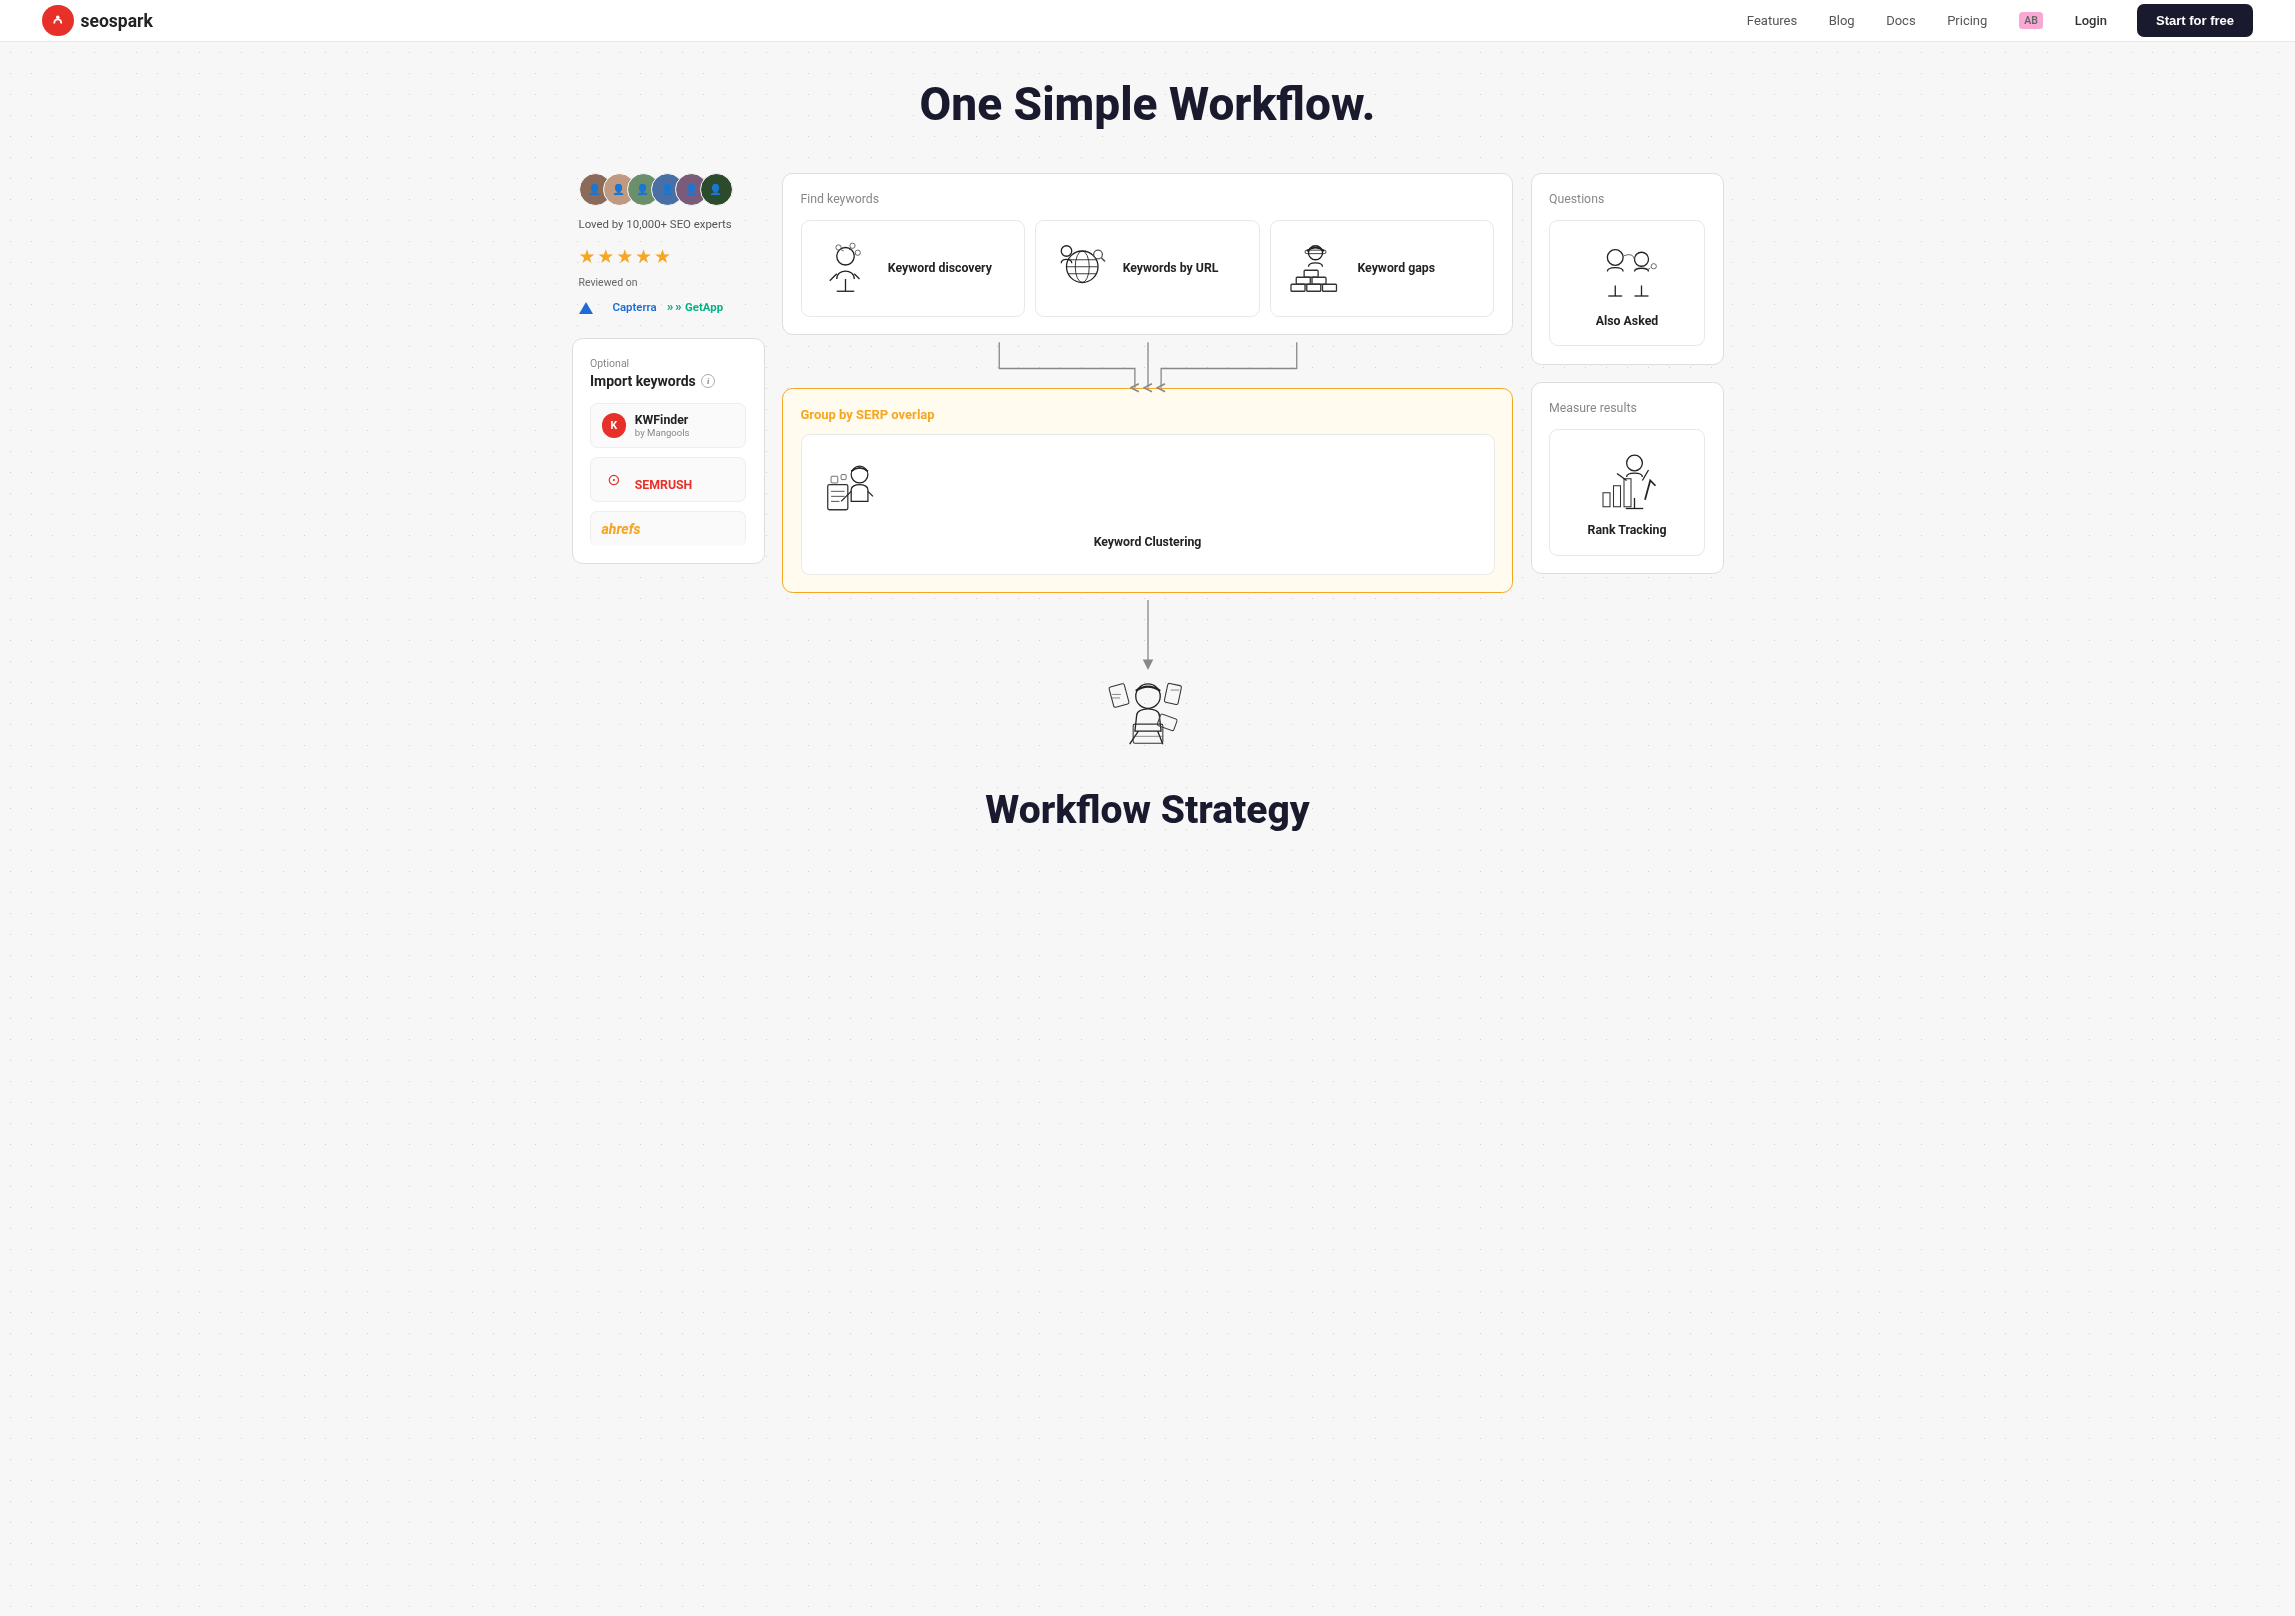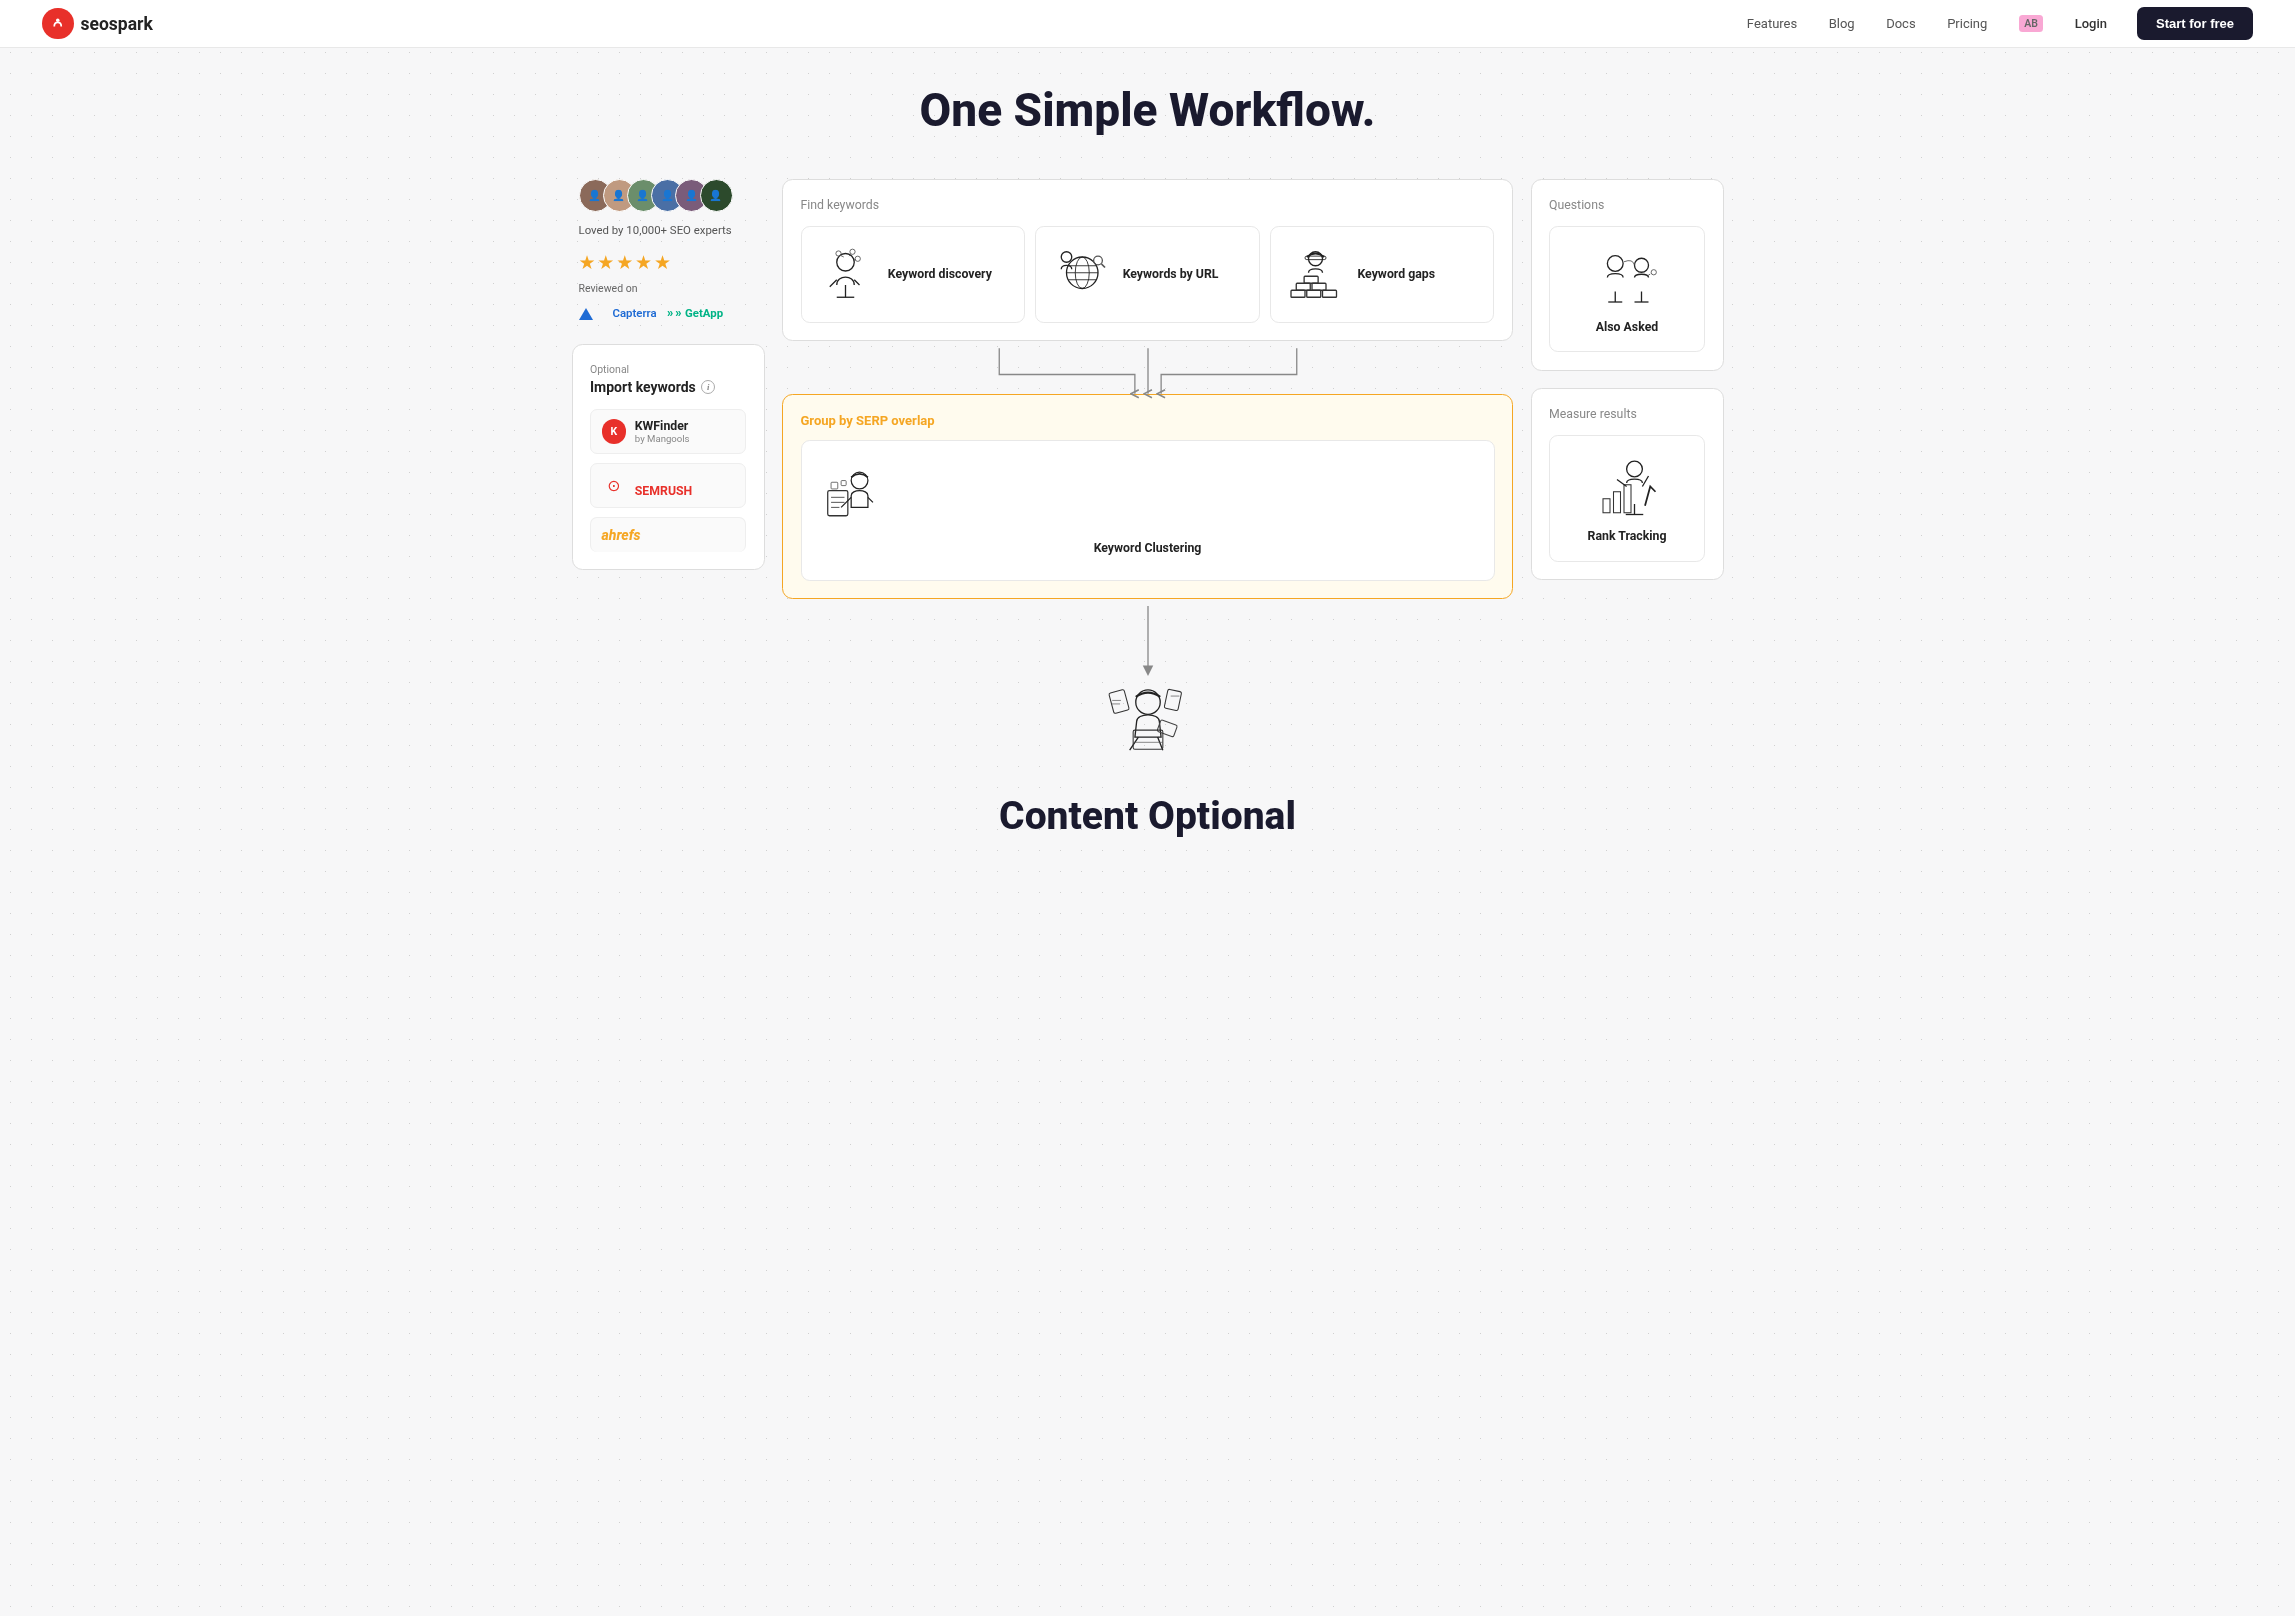--- a/index.html
+++ b/index.html
@@ -12,21 +12,21 @@
       color: #333;
     }
 
     
     nav {
       background: #fff;
       border-bottom: 0.9px solid #e8e8e8;
       display: flex;
       align-items: center;
       padding: 0 42px;
-      height: 48px;
+      height: 42px;
       position: sticky;
       top: 0;
       z-index: 100;
     }
     .nav-logo {
       display: flex;
       align-items: center;
       gap: 7px;
       font-weight: 700;
       font-size: 17.5px;
@@ -582,21 +582,21 @@
             <rect x="70" y="50" width="20" height="14" rx="2" stroke="#444" stroke-width="1.2" fill="none" transform="rotate(20 70 50)"></rect>
 
             <line x1="14" y1="28" x2="24" y2="28" stroke="#555" stroke-width="0.8"></line>
             <line x1="13" y1="32" x2="23" y2="32" stroke="#555" stroke-width="0.8"></line>
             <line x1="81" y1="23" x2="91" y2="23" stroke="#555" stroke-width="0.8"></line>
 
             <rect x="38" y="62" width="34" height="22" rx="2" stroke="#333" stroke-width="1.2" fill="none"></rect>
             <line x1="38" y1="76" x2="72" y2="76" stroke="#555" stroke-width="0.8"></line>
           </svg>
         </div>
-        <h2 class="content-strategy-title">Content Optional</h2>
+        <h2 class="content-strategy-title">Workflow Strategy</h2>
       </div>
 
     </div>
 
     <div class="col-right">
 
       <div class="card" style="margin-top: 0;">
         <div class="right-section-label section-label">Questions</div>
         <div class="right-feat-box">
           <div class="illus">

